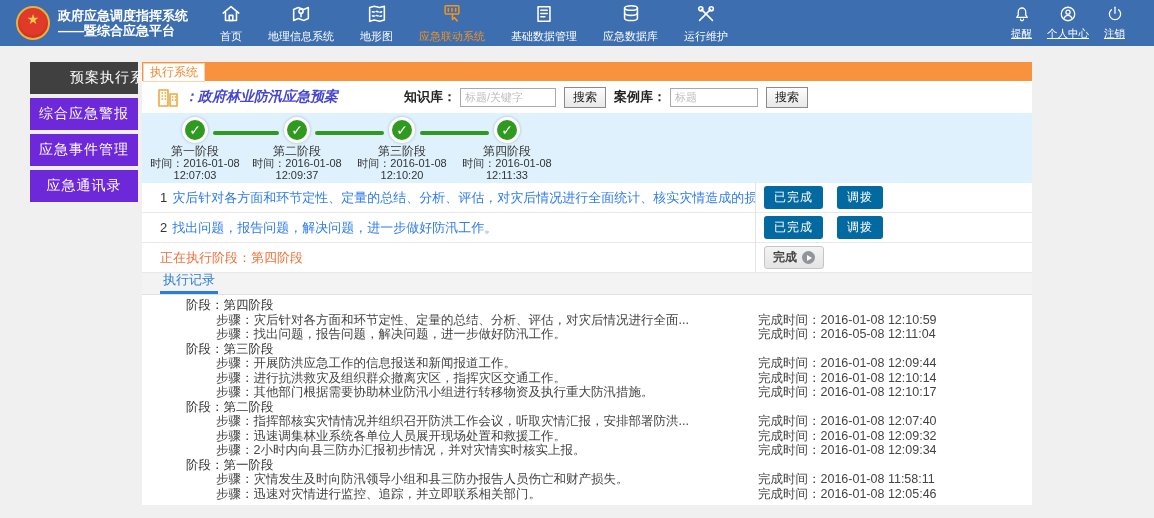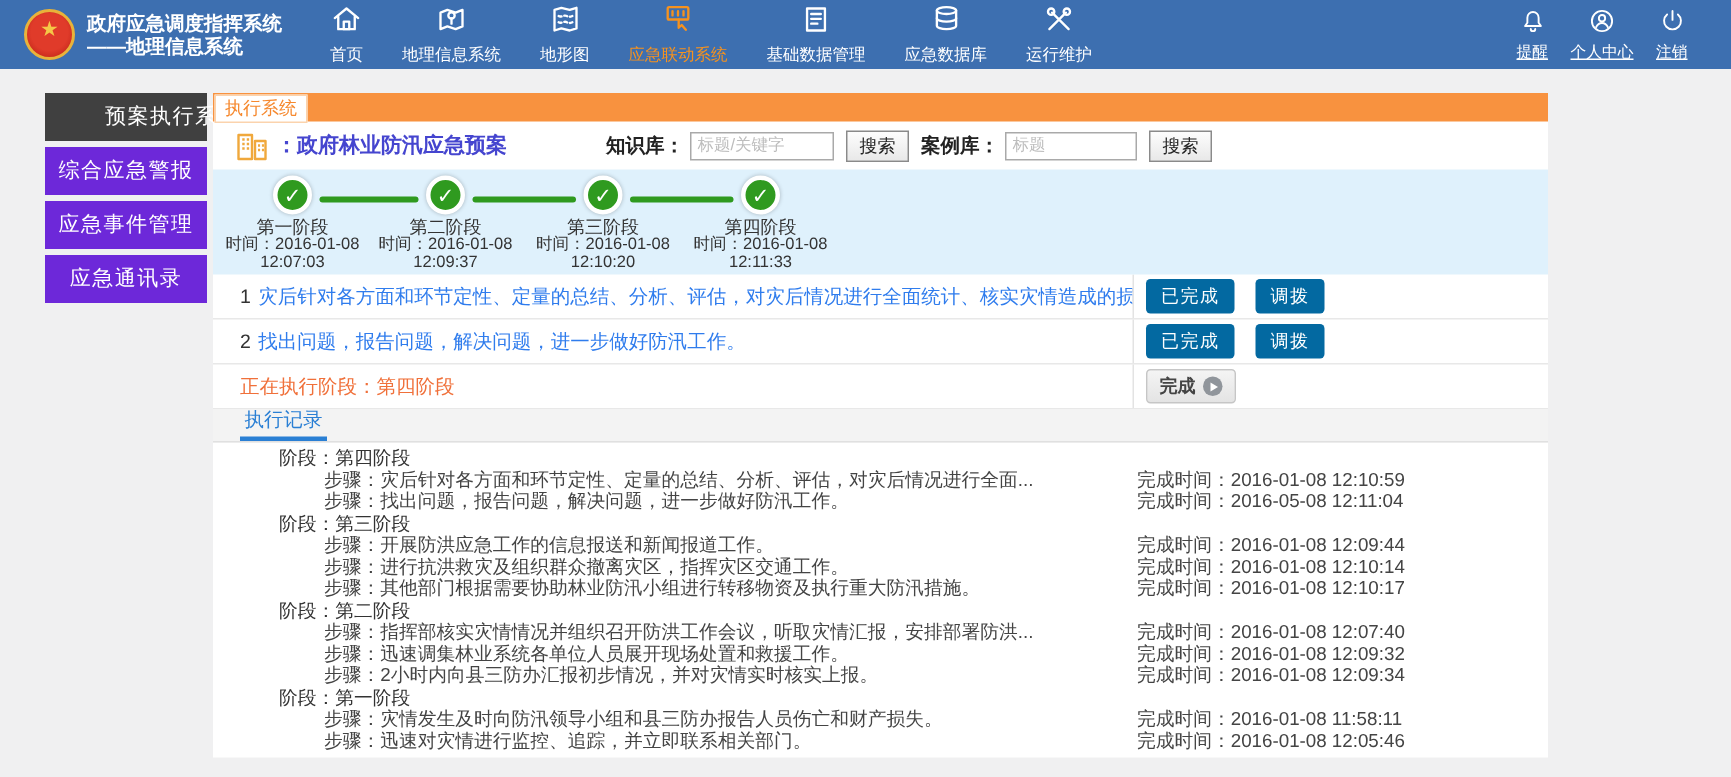--- a/index.html
+++ b/index.html
@@ -50,21 +50,21 @@
   .tabbar { height: 19px; background: #f8923f; }
   .tab {
     display: inline-block; background: #fff; color: #f6882d; font-size: 12px;
     line-height: 15px; padding: 1px 6px; margin: 1px 0 0 1px; border: 1px solid #fbd3ad; cursor: pointer;
   }
 
   
   .title-row { display: flex; align-items: center; height: 32px; padding-left: 14px; }
   .building-icon { color: #f0a83c; display: flex; }
   .building-icon svg { width: 24px; height: 24px; }
-  .plan-title { color: #4545cf; font-weight: bold; font-size: 14px; margin-left: 4px; white-space: nowrap; }
+  .plan-title { color: #4545cf; font-weight: bold; font-size: 14px; margin-left: 4px; white-space: nowrap; font-style: italic; }
   .search-area { display: flex; align-items: center; margin-left: 66px; gap: 4px; font-size: 13px; font-weight: bold; color: #222; white-space: nowrap; }
   .search-area input {
     height: 19px; border: 1px solid #a9a9a9; font-size: 11px; padding: 0 4px;
     font-family: inherit; color: #333;
   }
   .search-area input::placeholder { color: #bdbdbd; }
   .in-knowledge { width: 96px; }
   .in-case { width: 88px; }
   .btn-search {
     font-size: 12px; font-weight: normal; padding: 1px 8px; border: 1px solid #8a8a8a;
@@ -115,21 +115,21 @@
   .rec-step-time { flex: none; width: 274px; white-space: nowrap; }
 </style>
 </head>
 <body>
 
 <header class="topbar">
   <div class="brand">
     <div class="emblem"></div>
     <div class="brand-text">
       <div>政府应急调度指挥系统</div>
-      <div>——地理信息系统</div>
+      <div>——暨综合应急平台</div>
     </div>
   </div>
   <nav class="nav">
     <div class="nav-item">
       <span><svg viewBox="0 0 24 24" fill="none" stroke="currentColor" stroke-width="1.7" stroke-linecap="round" stroke-linejoin="round">
             <path d="M3.5 11L12 4l8.5 7"></path>
             <path d="M6 10v9h12v-9"></path>
             <rect x="10" y="13.5" width="4" height="5.5"></rect>
           </svg></span>
       <span>首页</span>

